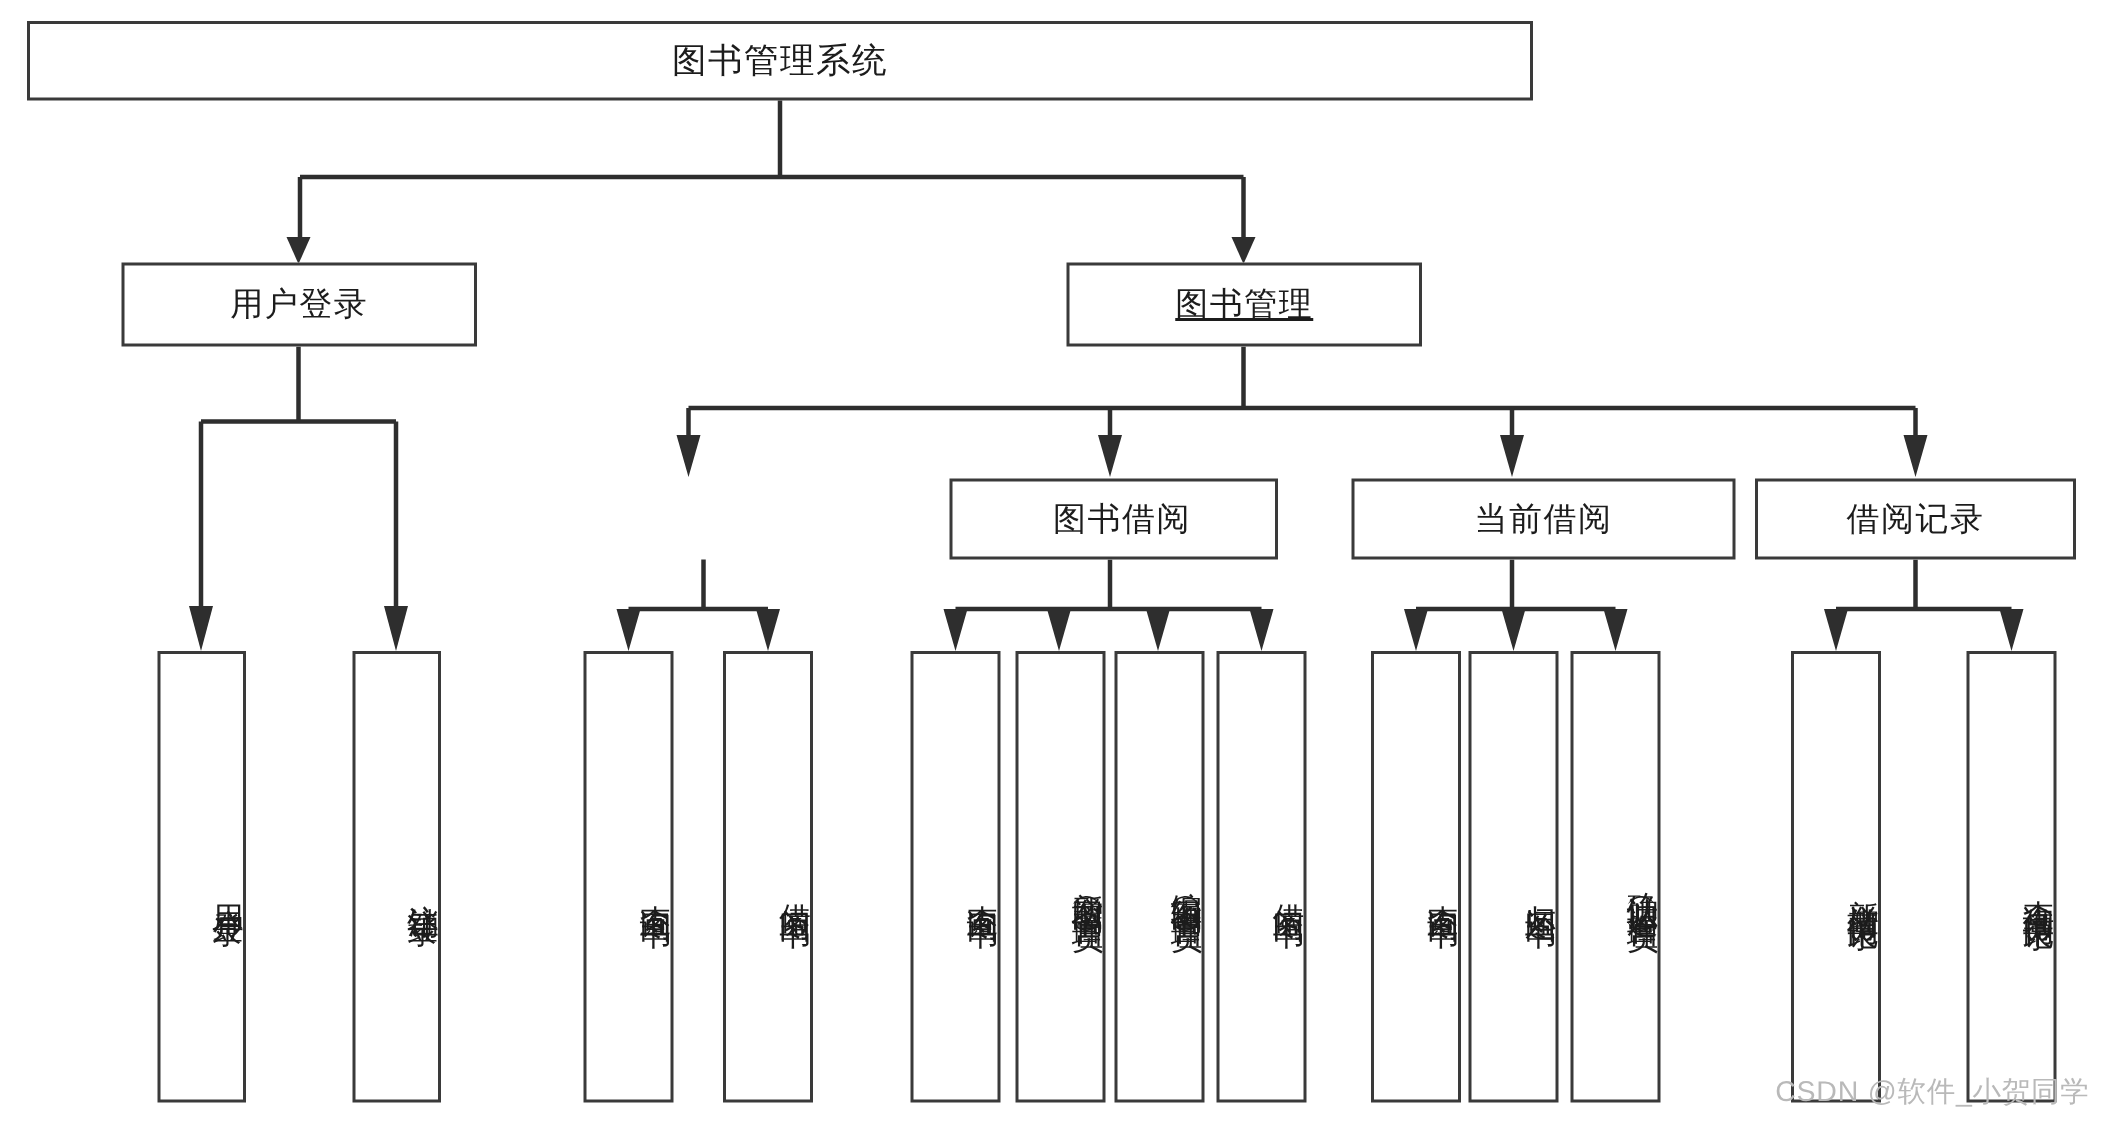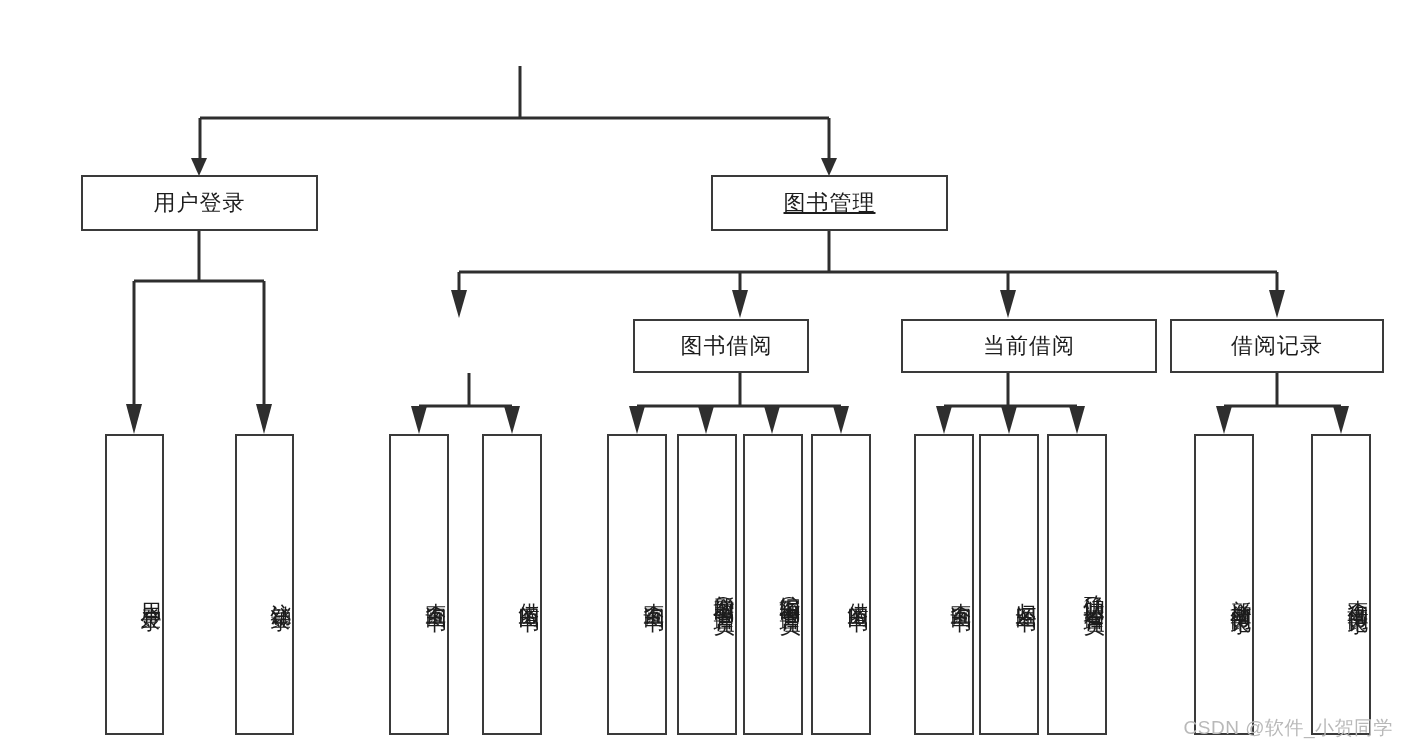--- a/index.html
+++ b/index.html
@@ -147,29 +147,32 @@
 
       <polygon points="936,406 952,406 944,434"></polygon>
       <polygon points="1001,406 1017,406 1009,434"></polygon>
       <polygon points="1069,406 1085,406 1077,434"></polygon>
 
       <polygon points="1216,406 1232,406 1224,434"></polygon>
       <polygon points="1333,406 1349,406 1341,434"></polygon>
     </g>
   </svg>
 
+  <div class="node root horiz" style="left:18px; top:14px; width:1004px; height:53px;">
+    <span class="label">图书管理系统</span>
+  </div>
 
   <div class="node horiz" style="left:81px; top:175px; width:237px; height:56px;">
     <span class="label">用户登录</span>
   </div>
   <div class="node horiz" style="left:711px; top:175px; width:237px; height:56px;text-decoration:underline;">
     <span class="label">图书管理</span>
   </div>
 
-  <div class="node horiz" style="left:633px; top:319px; width:176px; height:54px;padding-left:11px;">
+  <div class="node horiz" style="left:633px; top:319px; width:219px; height:54px;padding-left:11px;">
     <span class="label">图书借阅</span>
   </div>
   <div class="node horiz" style="left:901px; top:319px; width:256px; height:54px;">
     <span class="label">当前借阅</span>
   </div>
   <div class="node horiz" style="left:1170px; top:319px; width:214px; height:54px;text-align:center;">
     <span class="label">借阅记录</span>
   </div>
 
   <div class="node leaf" style="left:105px; top:434px; width:59px; height:301px;">

